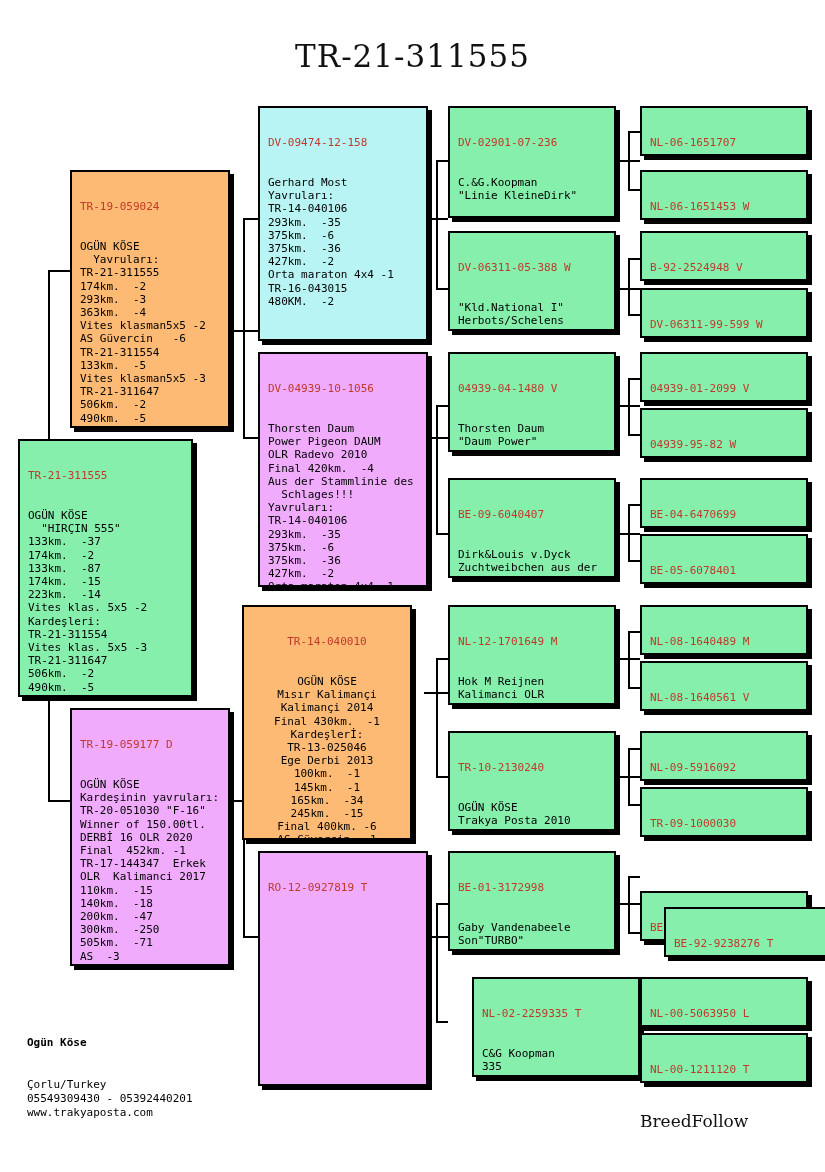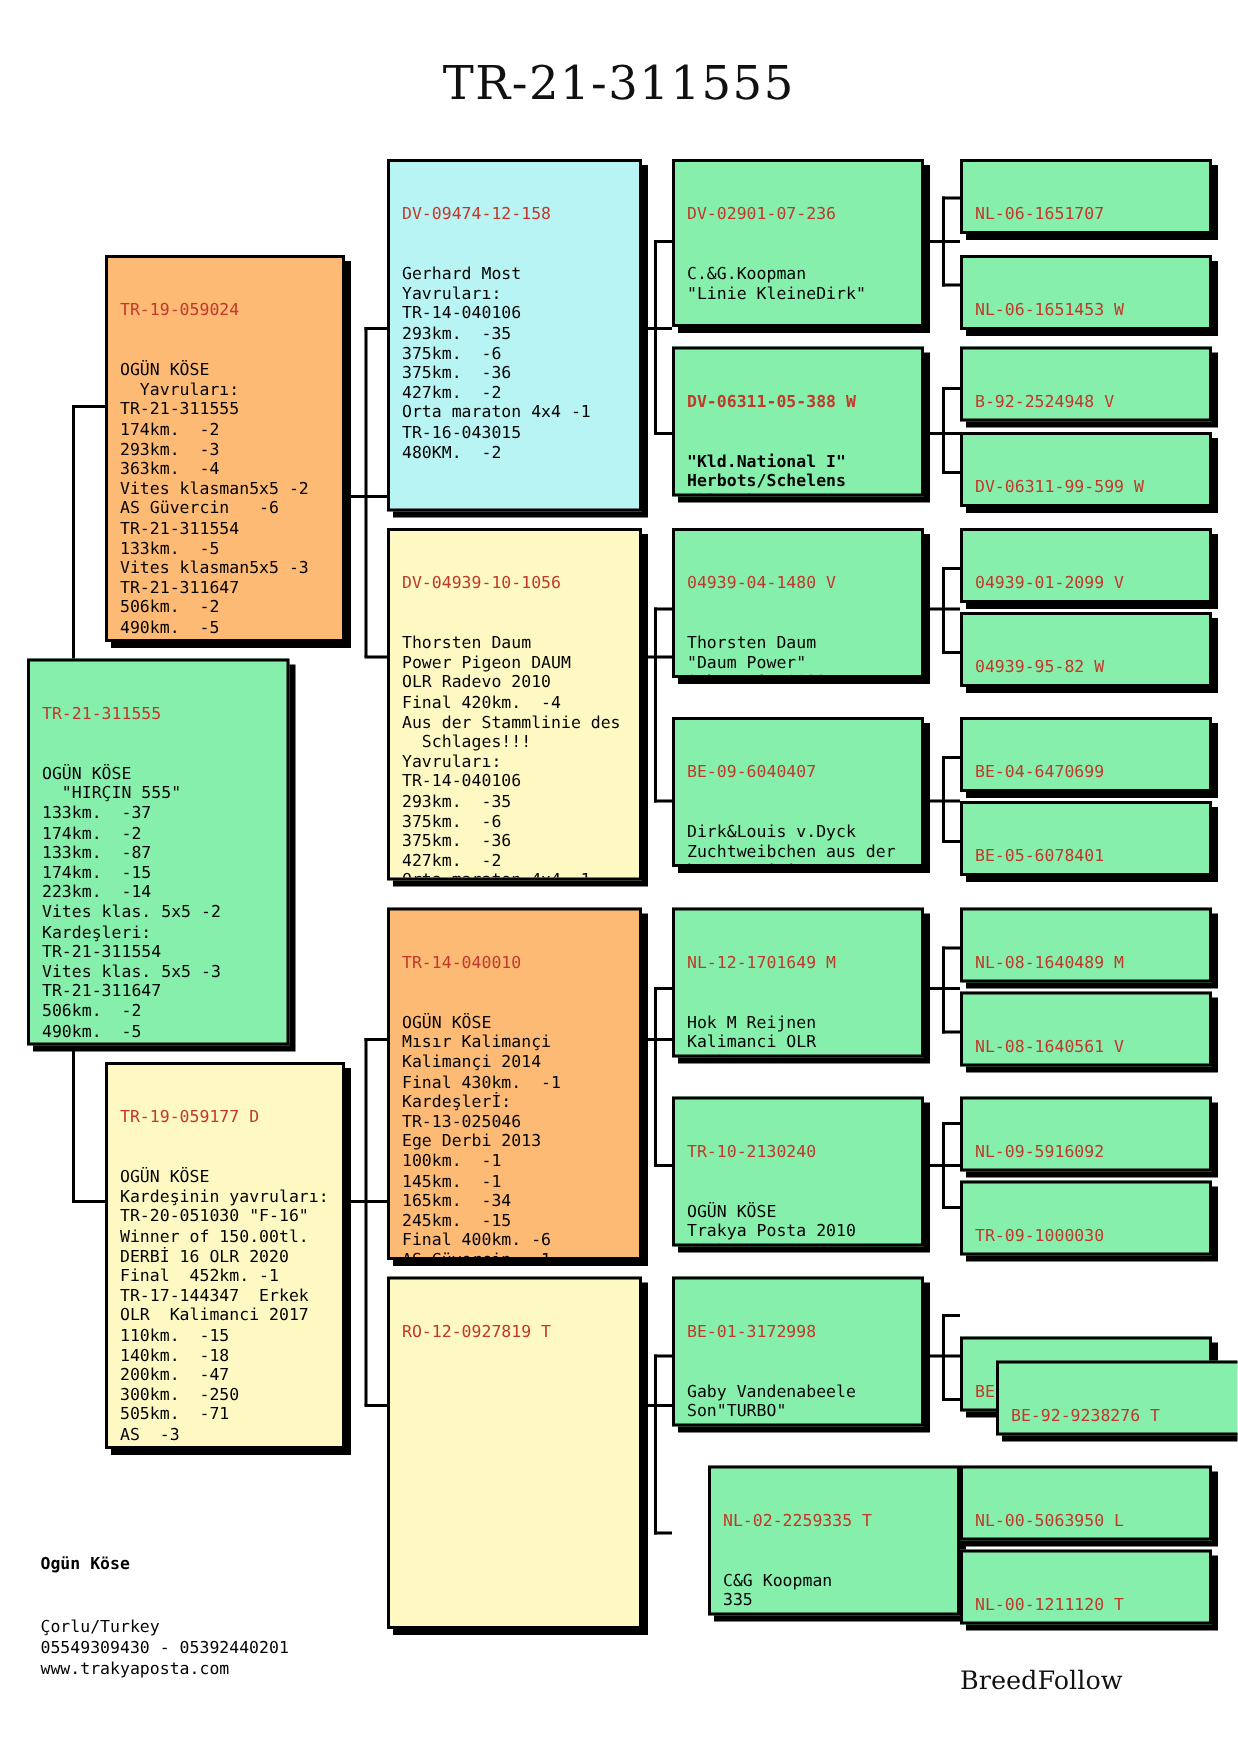--- a/index.html
+++ b/index.html
@@ -44,21 +44,21 @@
     box-shadow: 4px 4px 0 #000;
     padding: 2px 8px;
     font-size: 11px;
     line-height: 13.2px;
     white-space: pre;
     overflow: hidden;
   }
   .card .idline { color: #c0392b; }
   .card.cyan { background: #b8f4f4; }
   .card.blue { background: #fdba74; }
-  .card.yellow { background: #fef9c3; }
+  .card.yellow { background: #f0abfc; }
   .card.white { background: #86efac; }
 
   .conn {
     position: absolute;
     background: #000;
   }
   .vline { width: 2px; }
   .hline { height: 2px; }
 </style>
 </head>
@@ -231,21 +231,21 @@
 TR-14-040106
 293km.  -35
 375km.  -6
 375km.  -36
 427km.  -2
 Orta maraton 4x4 -1
 TR-16-043015
 480KM.  -2</div>
 </div>
 
-<div class="card blue" style="left:258px; top:605px; width:170px; height:235px;">
+<div class="card blue" style="left:242px; top:605px; width:170px; height:235px;text-align:center;">
   <div class="idline">TR-14-040010</div>
   <div>OGÜN KÖSE
 Mısır Kalimançi
 Kalimançi 2014
 Final 430km.  -1
 Kardeşlerİ:
 TR-13-025046
 Ege Derbi 2013
 100km.  -1
 145km.  -1
@@ -260,21 +260,21 @@
 <div class="card yellow" style="left:258px; top:851px; width:170px; height:235px;">
   <div class="idline">RO-12-0927819 T</div>
 </div>
 
 <div class="card white" style="left:448px; top:106px; width:168px; height:112px;">
   <div class="idline">DV-02901-07-236</div>
   <div>C.&amp;G.Koopman
 "Linie KleineDirk"</div>
 </div>
 
-<div class="card white" style="left:448px; top:231px; width:168px; height:100px;font-weight:bold;">
+<div class="card white" style="left:448px; top:231px; width:168px; height:100px;">
   <div class="idline">DV-06311-05-388 W</div>
   <div>"Kld.National I"
 Herbots/Schelens
 dkl.gehammert
 Absolutes Top Zucht-we
 ibchen.Ein Schellens W
 eib.vom allerfeinsten.</div>
 </div>
 
 <div class="card white" style="left:448px; top:352px; width:168px; height:100px;">

